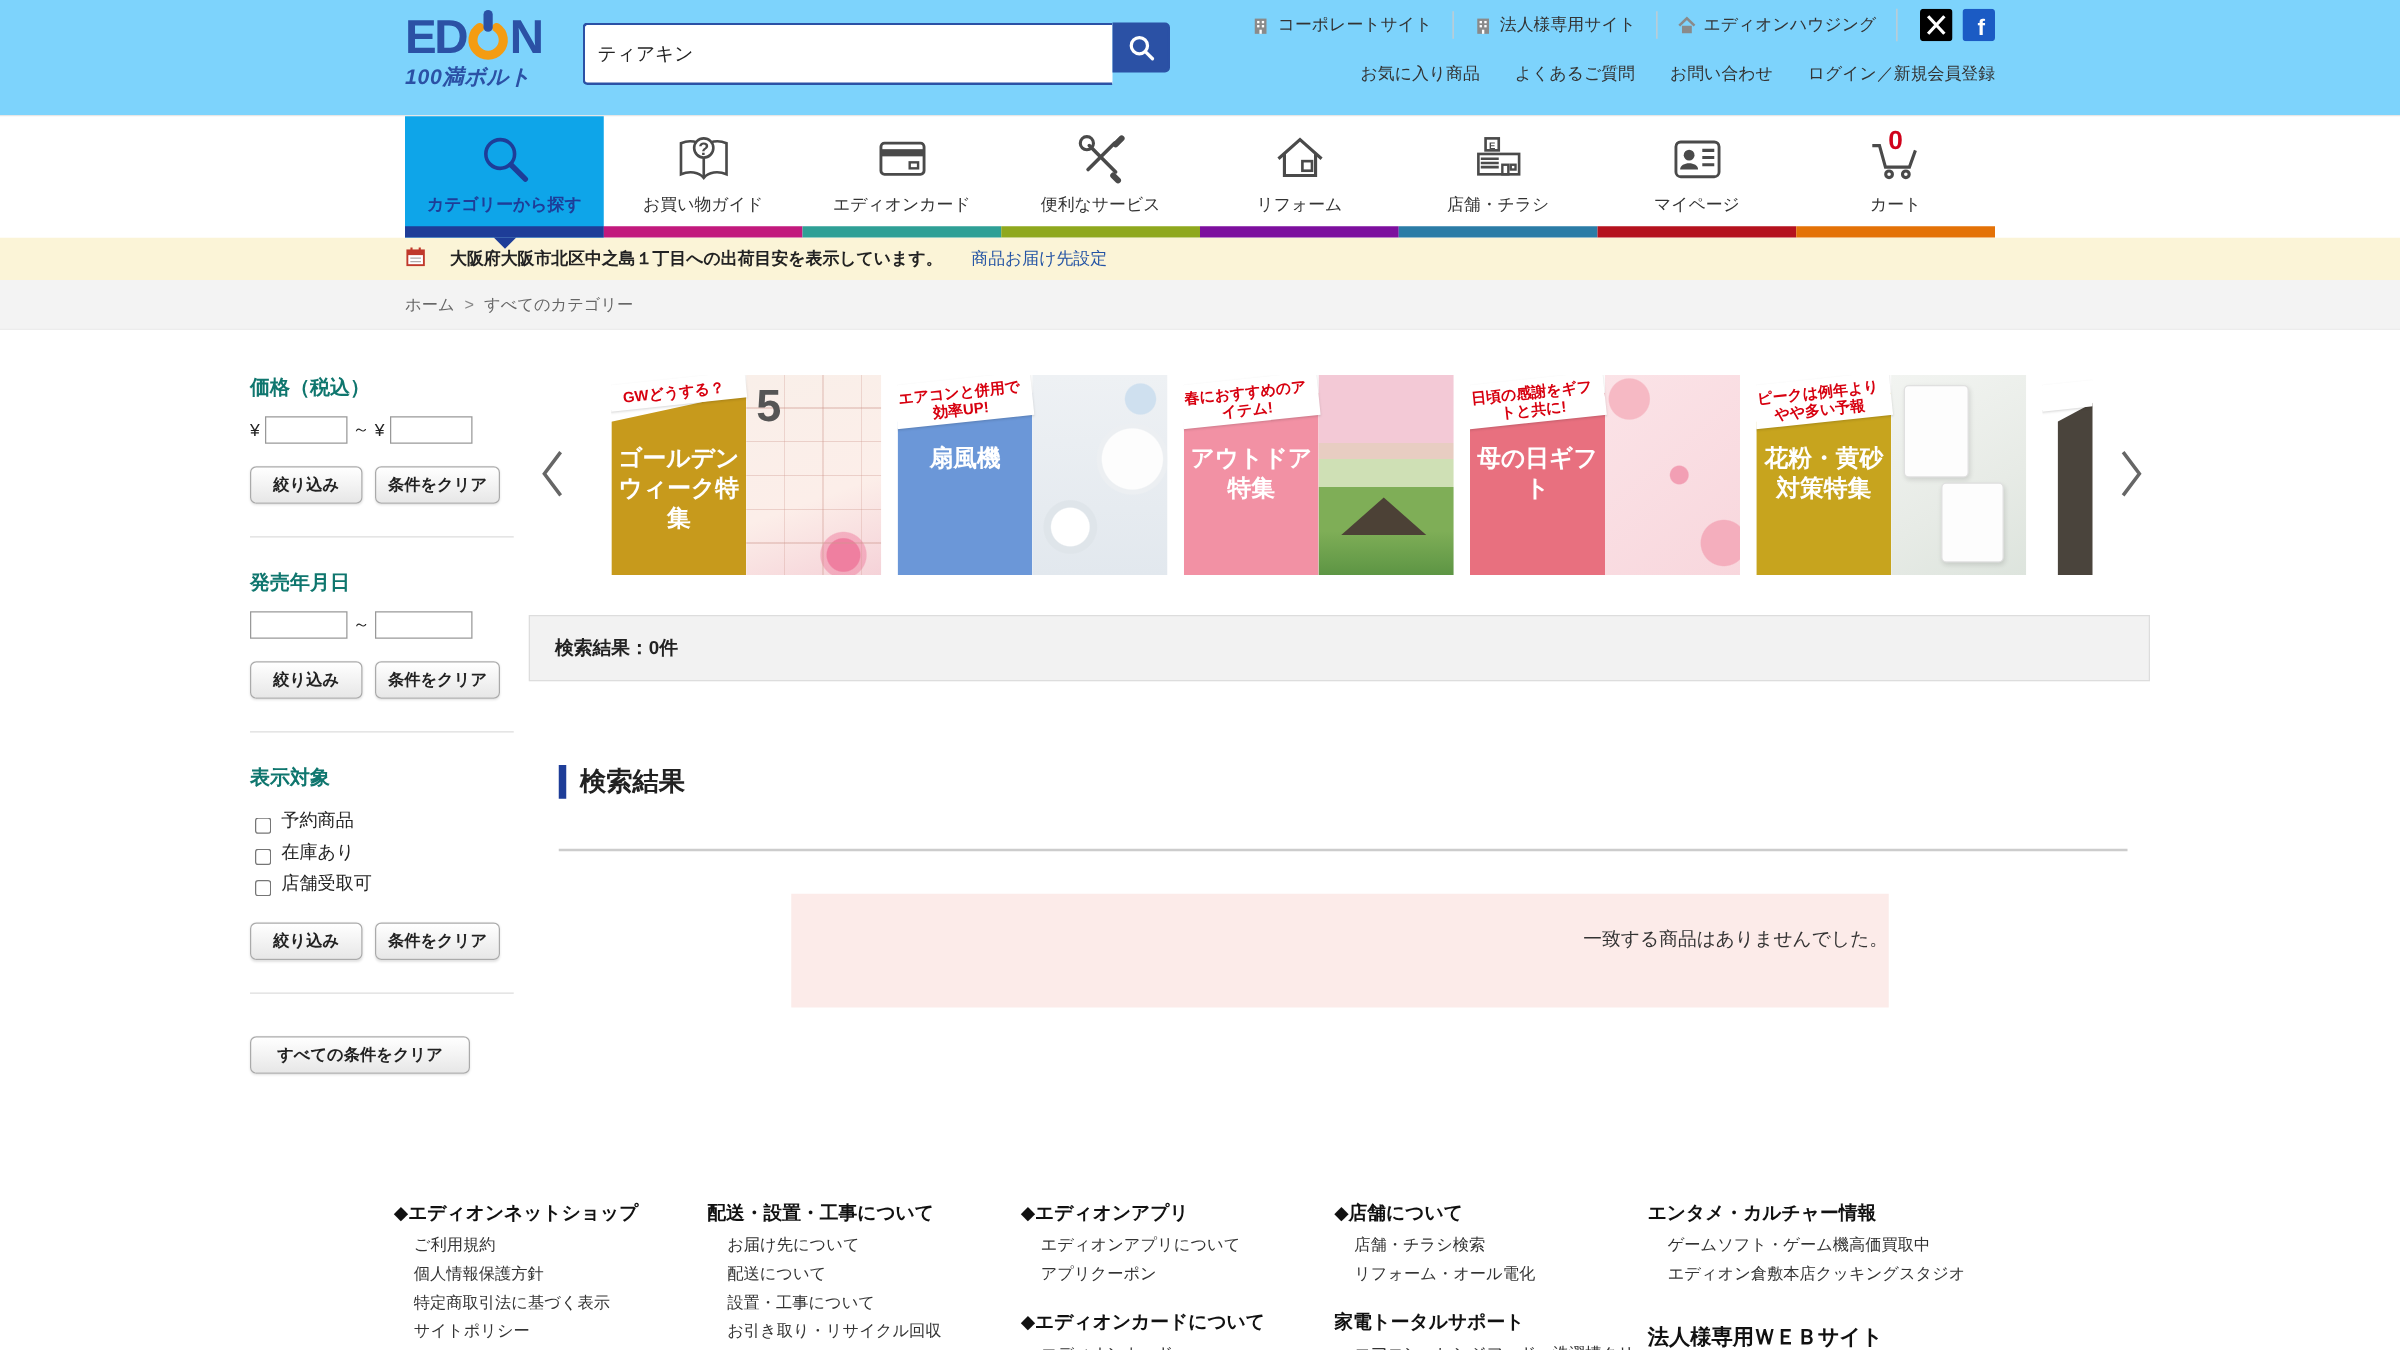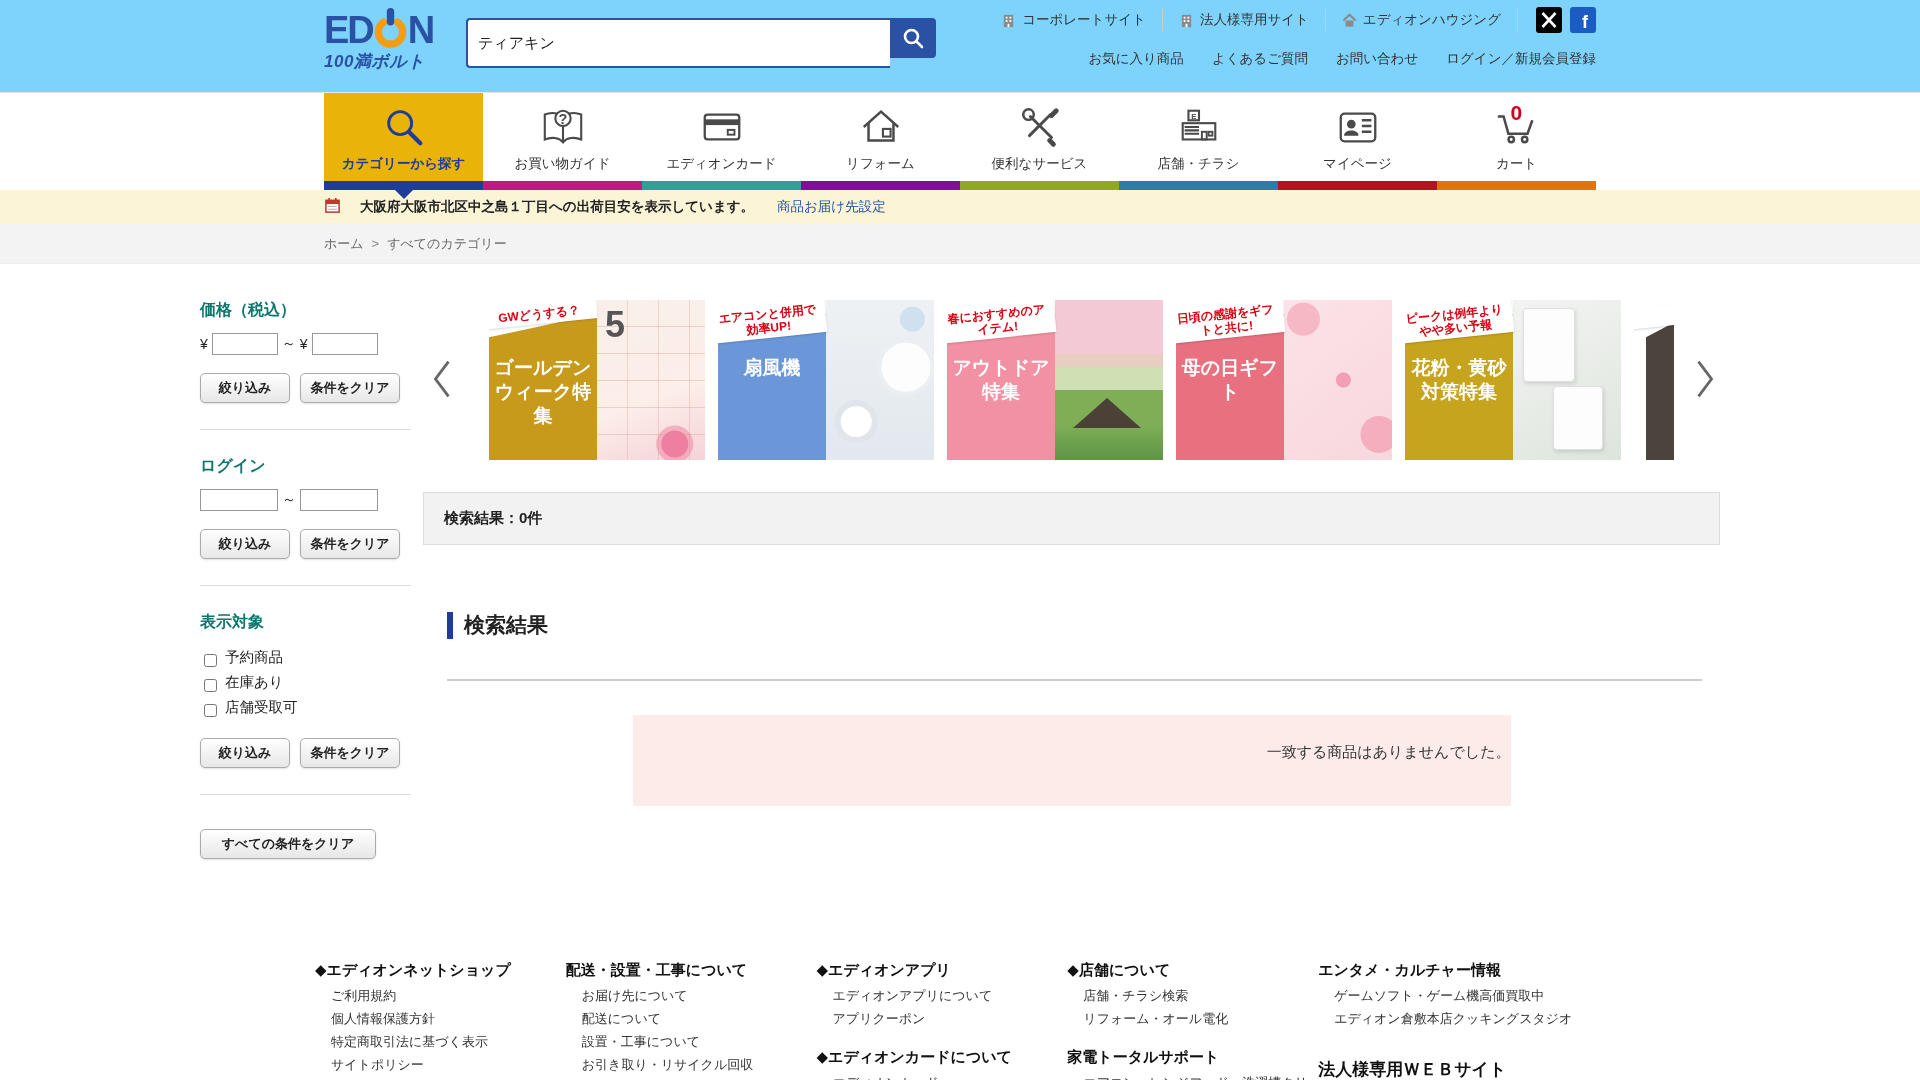--- a/index.html
+++ b/index.html
@@ -34,21 +34,21 @@
   .top-link + .top-link { border-left:1px solid #ccc; }
   .top-link svg { width:15px; height:15px; }
   .social { display:flex; align-items:center; gap:8px; padding-left:18px; border-left:1px solid #ccc; height:26px; }
   .social a { display:block; width:26px; height:26px; }
   .sub-links-row { display:flex; gap:28px; justify-content:flex-end; margin-top:10px; font-size:13.5px; color:#333; }
 
   
   .mainnav { border-top:1px solid #e6e6e6; background:#fff; position:relative; z-index:10; }
   .nav-inner { width:1272px; margin:0 auto; display:flex; }
   .nav-item { width:159px; height:97px; position:relative; text-align:center; padding-top:11px; cursor:pointer; }
-  .nav-item.active { background:#eab308; }
+  .nav-item.active { background:#0ea5e9; }
   .nav-item.active::after {
     content:""; position:absolute; left:50%; margin-left:-9px; bottom:-9px;
     border:9px solid transparent; border-top-color:#1e3d98; border-bottom:none; z-index:15;
   }
   .nav-icon { display:block; height:48px; }
   .nav-icon svg { width:46px; height:46px; color:#4a4a4a; }
   .nav-item.active .nav-icon svg { color:#1e3d98; }
   .nav-label { display:block; font-size:13.5px; color:#333; margin-top:3px; }
   .nav-item.active .nav-label { color:#1e3d98; font-weight:bold; }
   .nav-bar { position:absolute; left:0; right:0; bottom:0; height:9px; }
@@ -253,38 +253,38 @@
       <a class="nav-item">
         <span class="nav-icon"><svg viewBox="0 0 48 48" fill="none" stroke="currentColor" stroke-width="2.4">
             <rect x="6" y="11" width="36" height="26" rx="3"></rect>
             <rect x="6" y="16" width="36" height="6" fill="currentColor" stroke="none"></rect>
             <rect x="30" y="27" width="7" height="5" stroke-width="2"></rect>
           </svg></span>
         <span class="nav-label">エディオンカード</span>
         <span class="nav-bar" style="background:#2fa096"></span>
       </a>
       <a class="nav-item">
-        <span class="nav-icon"><svg viewBox="0 0 48 48" fill="none" stroke="currentColor" stroke-width="2.6">
-            <path d="M6 24 L24 8 L42 24"></path>
-            <path d="M11 20 V38 H37 V20"></path>
-            <rect x="26" y="26" width="8" height="8" stroke-width="2.2"></rect>
-          </svg></span>
-        <span class="nav-label">リフォーム</span>
-        <span class="nav-bar" style="background:#7d0f9e"></span>
-      </a>
-      <a class="nav-item">
         <span class="nav-icon"><svg viewBox="0 0 48 48" fill="none" stroke="currentColor" stroke-width="3">
             <path d="M14 13 L36 35" stroke-linecap="round"></path>
             <circle cx="12" cy="11" r="5.5" stroke-width="2.6"></circle>
             <path d="M35 11 L13 33" stroke-linecap="round"></path>
             <path d="M36 12 l5 -5" stroke-width="5" stroke-linecap="round"></path>
             <path d="M34 38 l4 4" stroke-width="5" stroke-linecap="round"></path>
           </svg></span>
         <span class="nav-label">便利なサービス</span>
         <span class="nav-bar" style="background:#8fa81e"></span>
+      </a>
+      <a class="nav-item">
+        <span class="nav-icon"><svg viewBox="0 0 48 48" fill="none" stroke="currentColor" stroke-width="2.6">
+            <path d="M6 24 L24 8 L42 24"></path>
+            <path d="M11 20 V38 H37 V20"></path>
+            <rect x="26" y="26" width="8" height="8" stroke-width="2.2"></rect>
+          </svg></span>
+        <span class="nav-label">リフォーム</span>
+        <span class="nav-bar" style="background:#7d0f9e"></span>
       </a>
       <a class="nav-item">
         <span class="nav-icon"><svg viewBox="0 0 48 48" fill="none" stroke="currentColor" stroke-width="2.2">
             <rect x="13" y="7" width="11" height="10"></rect>
             <text x="18.5" y="15.5" font-size="8" font-weight="bold" text-anchor="middle" fill="currentColor" stroke="none">E</text>
             <rect x="7" y="20" width="34" height="17"></rect>
             <path d="M9 24 H24 M9 27.5 H24 M9 31 H24"></path>
             <rect x="27" y="29" width="5" height="8" stroke-width="2"></rect>
             <rect x="34" y="29" width="4" height="4" stroke-width="2"></rect>
           </svg></span>
@@ -342,21 +342,21 @@
       <span>～</span>
       <span>¥</span>
       <input type="text" value="" style="">
     </div>
     <div class="btn-row">
       <button class="btn btn-filter">絞り込み</button>
       <button class="btn btn-clear">条件をクリア</button>
     </div>
     <hr class="sb-divider">
 
-    <h3 class="sb-head">ログイン</h3>
+    <h3 class="sb-head">発売年月日</h3>
     <div class="range-row release-row">
       <input type="text" value="" style="">
       <span>～</span>
       <input type="text" value="" style="">
     </div>
     <div class="btn-row">
       <button class="btn btn-filter">絞り込み</button>
       <button class="btn btn-clear">条件をクリア</button>
     </div>
     <hr class="sb-divider">

